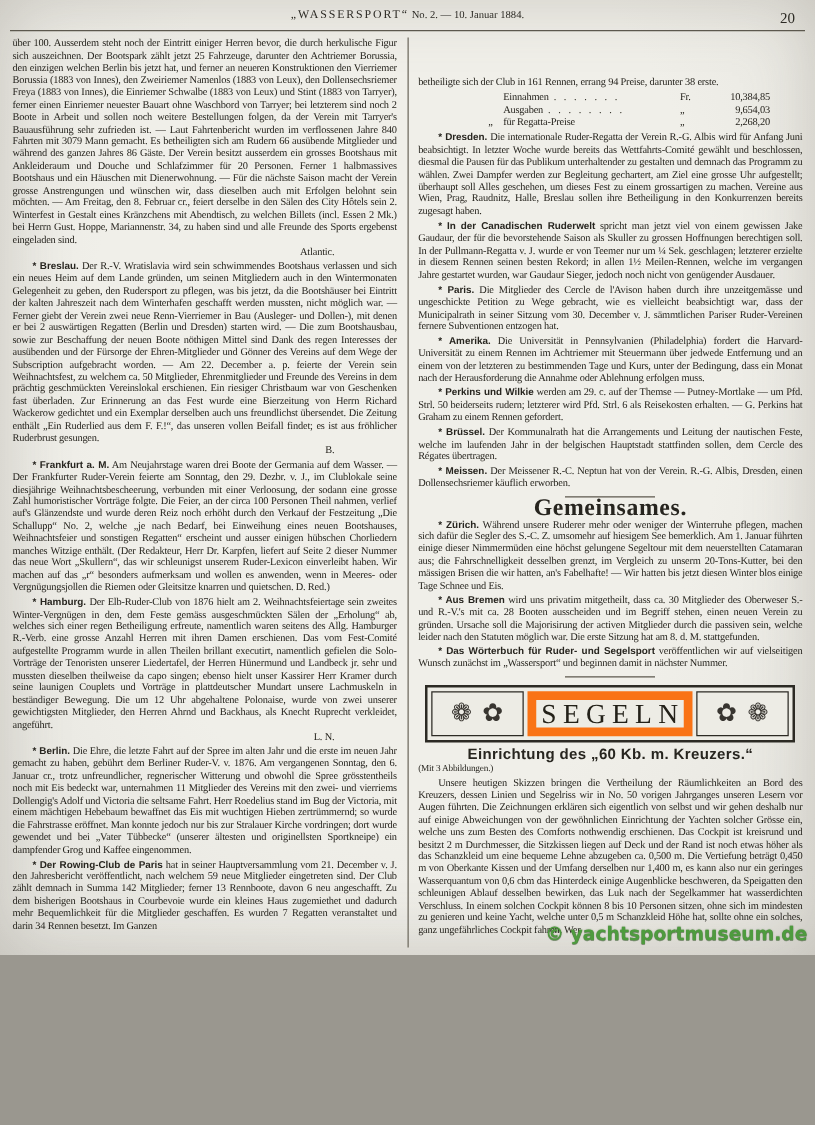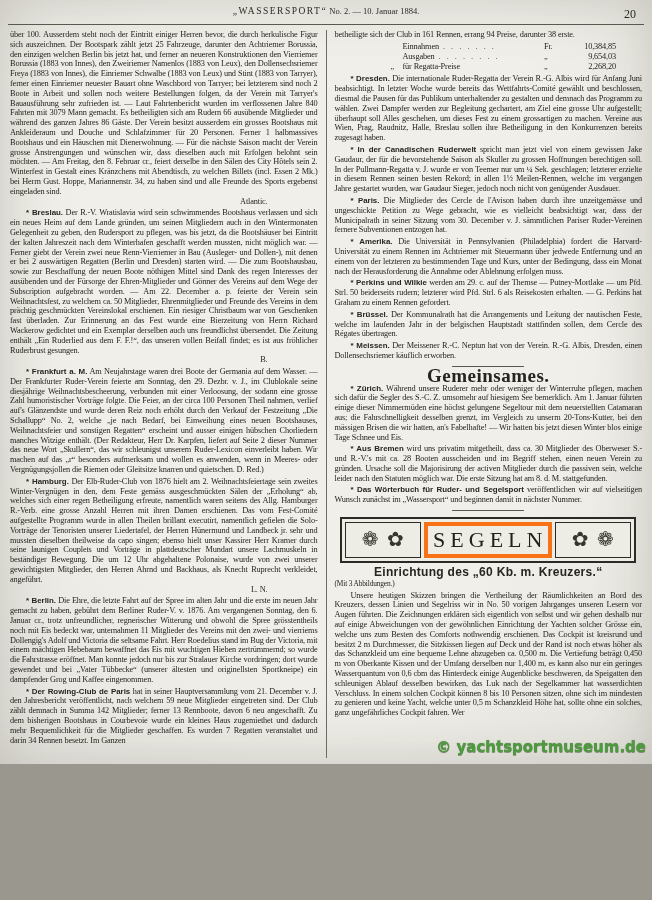--- a/index.html
+++ b/index.html
@@ -18,42 +18,42 @@
   .pageno{position:absolute;top:7px;right:16px;font-size:12px;color:#2c2a24;}
   .header-rule{position:absolute;top:24px;left:8px;right:8px;border-top:1px solid #5c584e;}
   
   .cols{position:absolute;top:30px;left:10px;right:10px;bottom:6px;display:flex;}
   .col{
     flex:1;min-width:0;
     font-size:8.3px;line-height:9.8px;letter-spacing:-0.15px;
     text-align:justify;text-justify:inter-word;
   }
   .col.left{padding-right:8px;}
-  .col.right{padding-left:8px;}
+  .col.right{padding-left:8px;margin-top:31px;}
   .col-divider{width:1px;background:#6e6a5f;}
   p.para{margin:2px 0 0 0;text-indent:16px;}
   p.para.noindent{margin-top:0;text-indent:0;}
   b.lead{font-family:"Liberation Sans",sans-serif;font-size:7.9px;letter-spacing:0;}
   .sig{text-align:right;padding-right:50px;line-height:9.8px;}
   
   .acct{margin:2px 0;padding:0 26px 0 56px;}
   .acct-row{display:flex;line-height:10.2px;}
   .acct-prefix{width:12px;}
   .acct-dots{flex:1;padding:0 4px;letter-spacing:2px;white-space:nowrap;overflow:hidden;color:#3a382f;}
   .acct-cur{width:18px;text-align:left;}
   .acct-amt{width:54px;text-align:right;}
   
   .mini-rule{width:72px;margin:5px auto 4px;border-top:1px solid #5c584e;}
   .section-heading{text-align:center;font-size:19px;font-weight:bold;letter-spacing:.5px;margin:1px 0 3px;text-indent:0;}
   
   .banner{width:296px;margin:6px auto 5px;border:2px solid #2c2a24;background:#edece5;
           display:flex;align-items:stretch;padding:3px;gap:3px;box-sizing:border-box;height:46px;}
   .orn{width:74px;border:1px solid #2c2a24;display:flex;align-items:center;justify-content:center;
        font-family:"DejaVu Sans",sans-serif;font-size:20px;color:#383530;letter-spacing:1px;overflow:hidden;}
-  .banner-title{flex:1;border:4px solid #f97316;display:flex;align-items:center;justify-content:center;
+  .banner-title{flex:1;border:7px solid #f97316;display:flex;align-items:center;justify-content:center;
                 font-size:22px;letter-spacing:5px;color:#232119;padding-left:4px;}
   
   .article-title{text-align:center;font-family:"Liberation Sans",sans-serif;font-weight:bold;
                  font-size:12px;letter-spacing:.3px;margin:5px 0 1px;text-indent:0;}
   .article-subtitle{text-align:left;font-size:7.4px;margin:0 0 2px;text-indent:0;}
   
   .watermark{position:absolute;right:6px;bottom:8px;
              font-family:"DejaVu Sans",sans-serif;font-weight:bold;font-size:15px;
              color:#4e9b3e;text-shadow:0 1px 0 rgba(30,70,20,.45), 0 0 1px rgba(30,70,20,.6);}
 </style>

